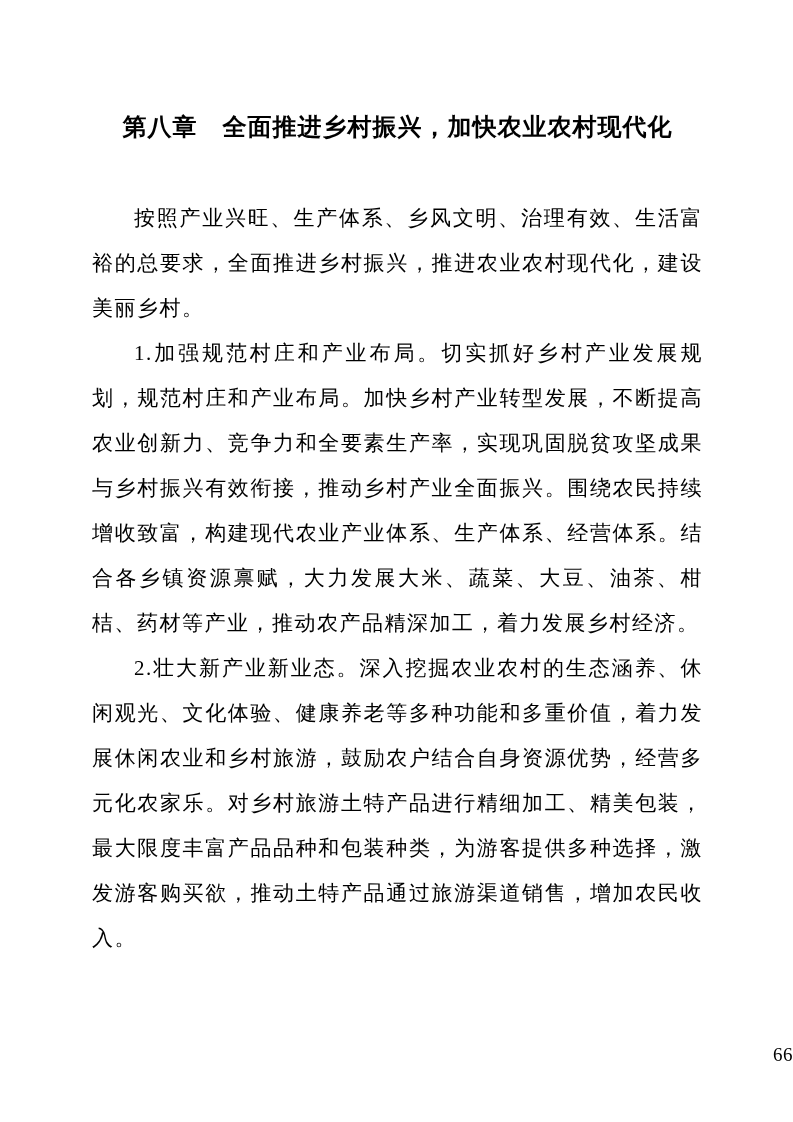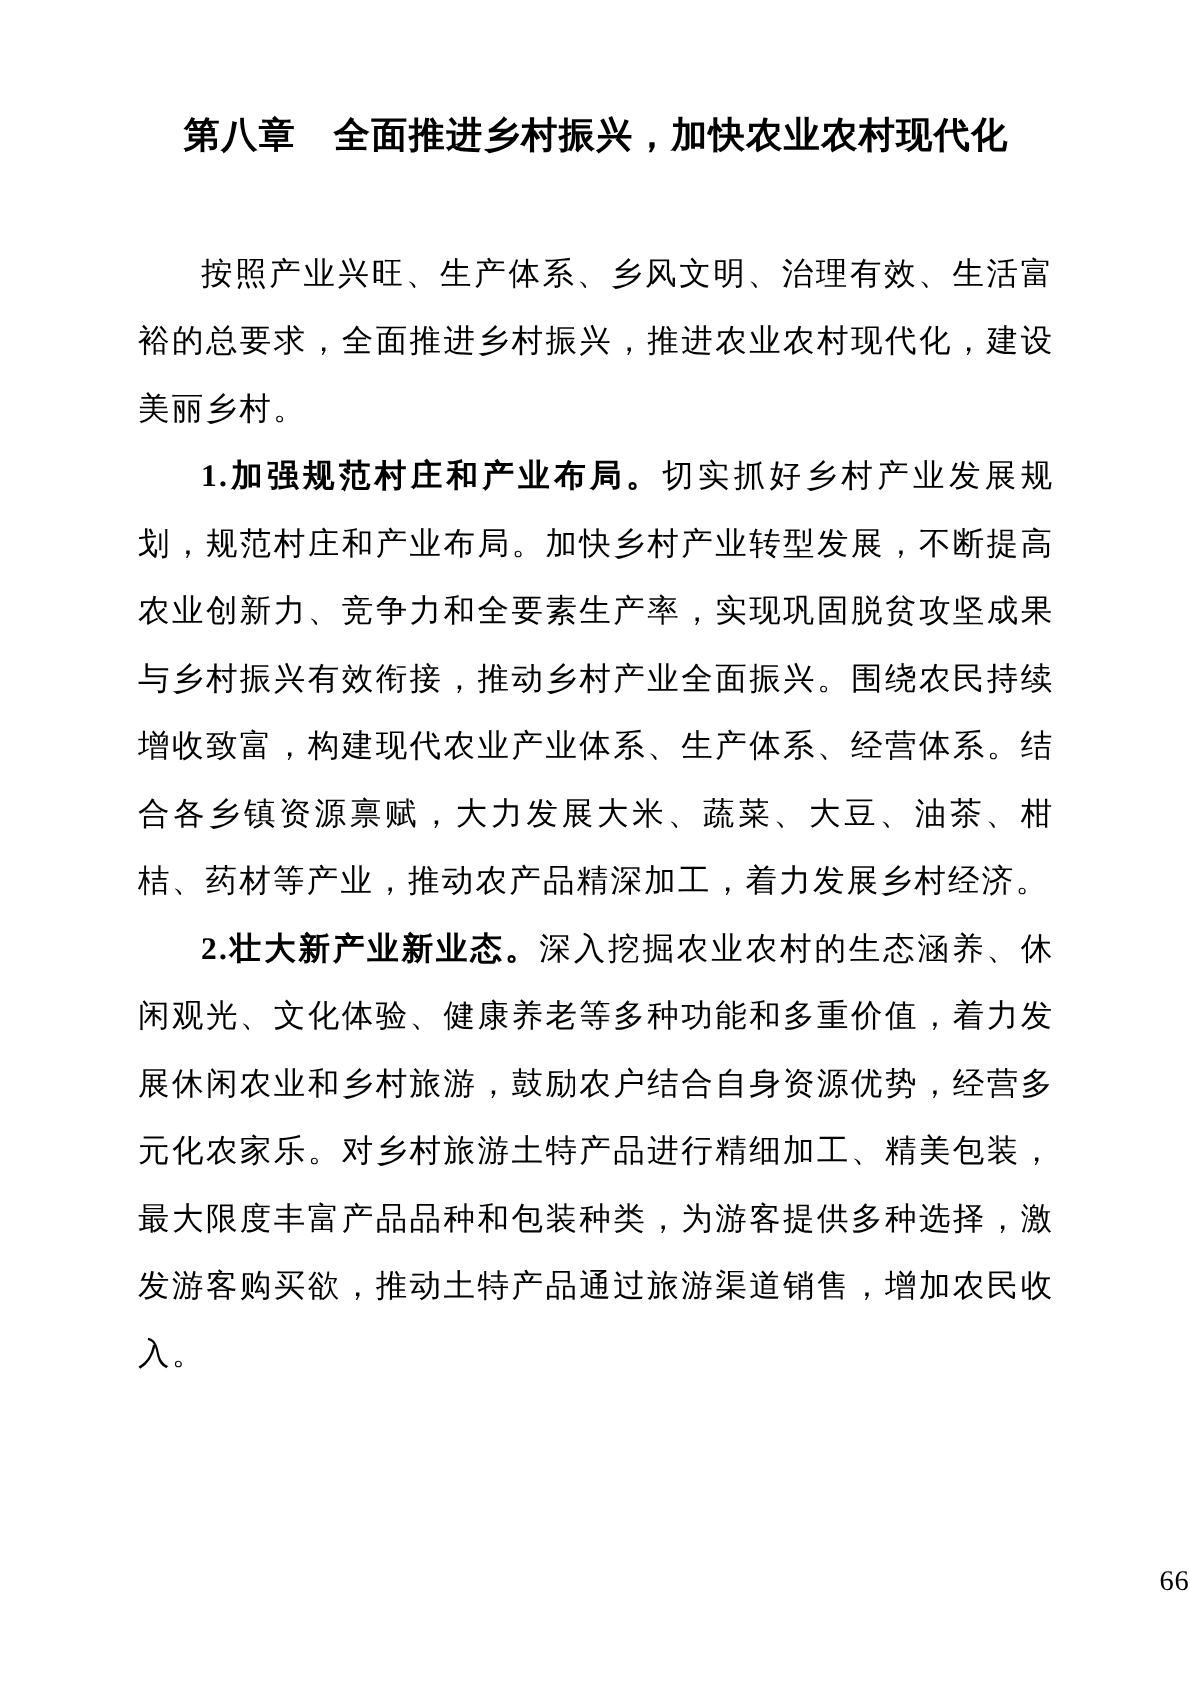--- a/index.html
+++ b/index.html
@@ -11,21 +11,21 @@
     width: 793px;
     height: 1122px;
     position: relative;
     font-family: "Liberation Serif", "DejaVu Serif", serif;
     color: #000000;
     overflow: hidden;
   }
   .page {
     position: absolute;
     top: 0; left: 0; right: 0; bottom: 0;
-    padding: 72px 90px 0 92px;
+    padding: 108px 90px 0 92px;
     box-sizing: border-box;
   }
   .chapter-title {
     font-size: 24px;
     font-weight: bold;
     line-height: 38px;
     text-align: center;
     margin: 0;
     letter-spacing: 1px;
   }
@@ -45,21 +45,21 @@
   }
   .section-heading {
     font-size: 23px;
     font-weight: bold;
     line-height: 34px;
     margin: 22px 0 18px 0;
     text-indent: 2em;
     letter-spacing: 1px;
   }
   .lead-bold {
-    font-weight: bold;
+    font-weight: normal;
     margin-top: 11px;
   }
   .page-number {
     position: absolute;
     left: 0;
     right: 0;
     top: 1044px;
     text-align: right;
     font-size: 19px;
     letter-spacing: 0.5px;

